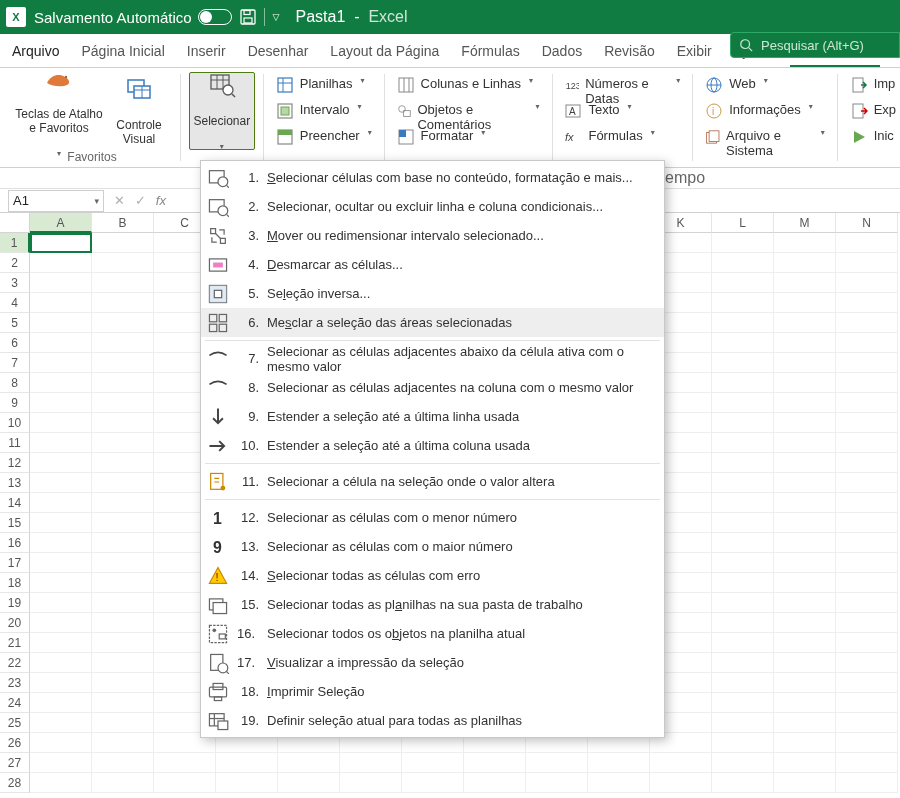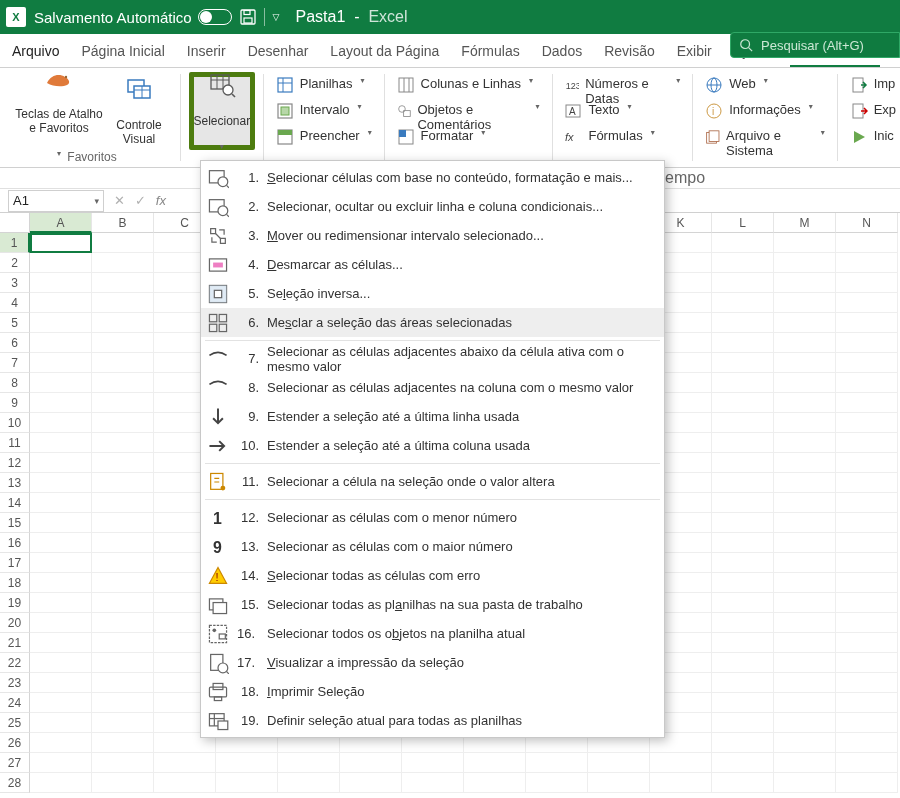--- a/index.html
+++ b/index.html
@@ -29,21 +29,21 @@
   
   .ribbon { height:100px; background:#fff; border-bottom:1px solid #d0d0d0; display:flex; align-items:stretch; padding-left:12px; overflow:hidden;}
   .rgroup { display:flex; flex-direction:column; justify-content:space-between; padding:4px 0 2px 0;}
   .rgroup .body { display:flex; align-items:flex-start; gap:0; height:78px;}
   .rgroup .label { text-align:center; font-size:12px; color:#666; height:18px;}
   .rsep { width:1px; background:#e0e0e0; margin:6px 8px;}
   .bigbtn { display:flex; flex-direction:column; align-items:center; justify-content:center; width:78px; height:78px; text-align:center; font-size:12px; color:#333; gap:14px; cursor:pointer;}
   .bigbtn.narrow { width:66px;}
   .bigbtn .ic { width:28px; height:28px; display:flex;align-items:center;justify-content:center;}
   .bigbtn .caret { font-size:8px; color:#666;}
-  .bigbtn.pressed { background:#e6e6e6; border:5px solid #4d7c0f; border-radius:2px;}
+  .bigbtn.pressed { background:#e6e6e6; border:1px solid #4d7c0f; border-radius:2px;}
   .stackcol { display:flex; flex-direction:column; gap:4px; padding-top:4px;}
   .rowbtn { display:flex; align-items:flex-start; gap:6px; font-size:13px; color:#333; height:22px; padding:0 4px; cursor:pointer;}
   .rowbtn .ic { width:18px;height:18px; display:flex;align-items:center;justify-content:center;}
   .rowbtn .caret { font-size:8px; color:#666; margin-left:2px;}
 
   
   .timebar { height:21px; border-bottom:1px solid #e0e0e0; font-size:16px; color:#666; padding-left:665px; display:flex; align-items:center; position:relative; z-index:0;}
   
   
   .flinebar { height:24px; border-bottom:1px solid #d0d0d0; display:flex; align-items:center; background:#fff;}

